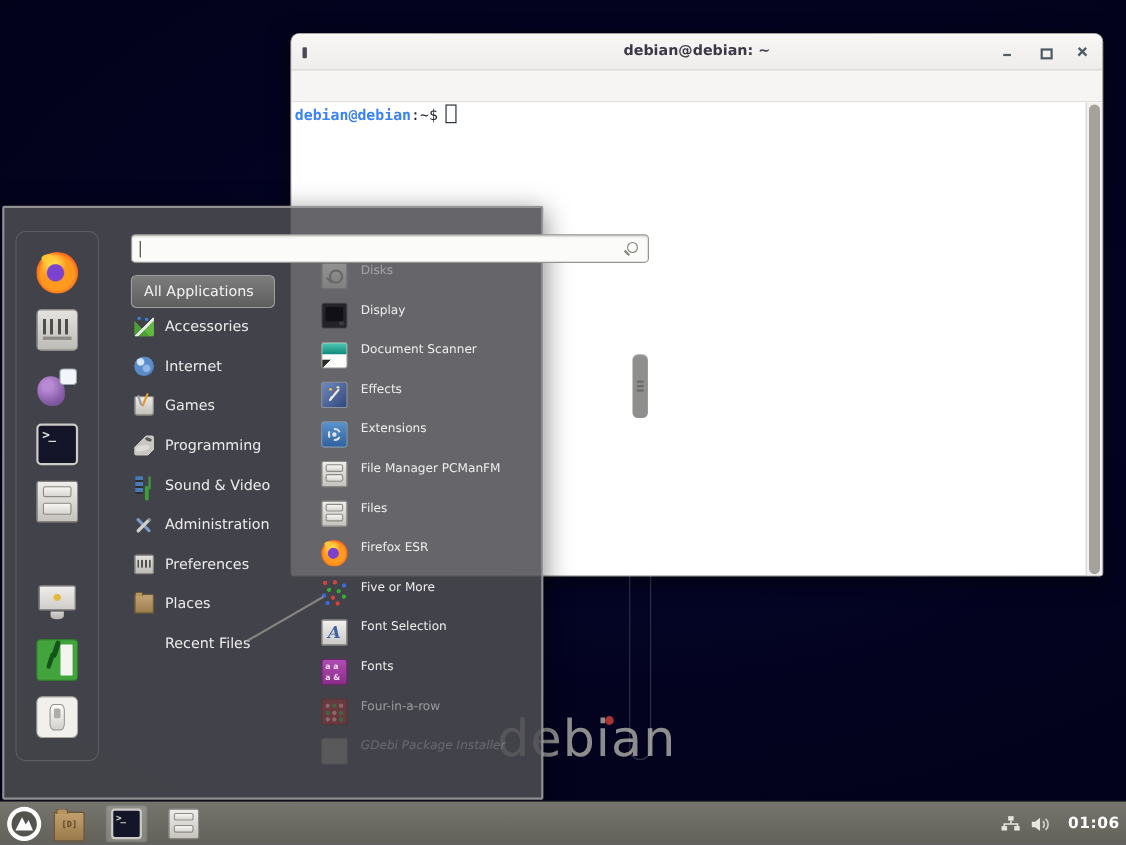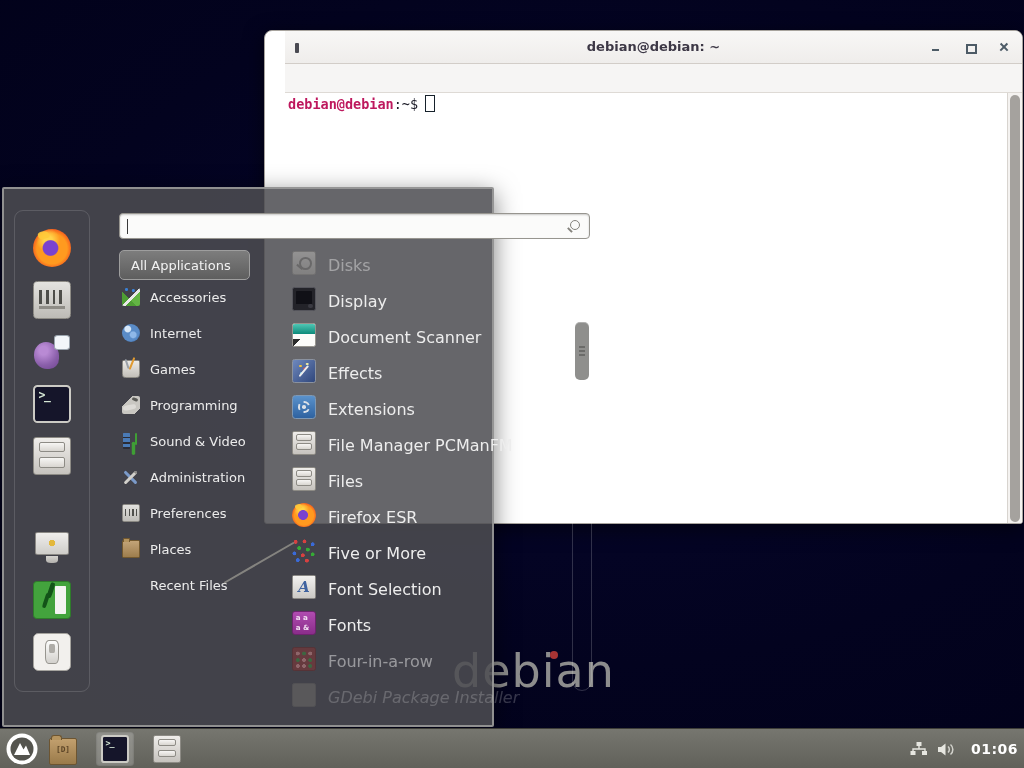--- a/index.html
+++ b/index.html
@@ -8,39 +8,39 @@
     background:radial-gradient(ellipse 980px 620px at 58% 42%, #06062f 0%, #03031f 55%, #010118 100%);}
 
   
   .watermark{position:absolute;left:452px;top:648px;font-size:46px;font-weight:400;
     color:#8d8d8d;letter-spacing:1px;line-height:1;}
   .watermark .dot{position:absolute;left:98px;top:3px;width:8px;height:8px;border-radius:50%;background:#a83434;}
 
   
   .term{position:absolute;left:264px;top:30px;width:737px;height:492px;
     border:1px solid #a8a49e;border-radius:8px 8px 3px 3px;overflow:hidden;
-    box-shadow:0 5px 20px rgba(0,0,0,.55);background:#fff;padding-left:20px;}
+    box-shadow:0 5px 20px rgba(0,0,0,.55);background:#fff;}
   .term-titlebar{position:relative;height:32px;background:linear-gradient(#f8f7f6,#efedeb);
     border-bottom:1px solid #d2cdc8;}
   .term-title{position:absolute;left:0;right:0;top:8px;text-align:center;font-size:13px;
     font-weight:bold;color:#3d3846;}
   .term-winicon{position:absolute;left:10px;top:12px;width:4px;height:10px;background:#4a4a52;border-radius:1px;}
   .term-controls{position:absolute;right:12px;top:0;height:32px;display:flex;align-items:center;gap:22px;}
   .tc{position:relative;width:12px;height:12px;}
   .tc-min::before{content:"";position:absolute;left:2px;top:8px;width:7px;height:2px;background:#4d5b66;}
   .tc-max::before{content:"";position:absolute;left:2px;top:3px;width:7px;height:6px;border:2px solid #4d5b66;}
   .tc-close::before,.tc-close::after{content:"";position:absolute;left:1px;top:5px;width:10px;height:2.4px;background:#4d5b66;}
   .tc-close::before{transform:rotate(45deg);} .tc-close::after{transform:rotate(-45deg);}
   .term-menubar{display:flex;align-items:center;gap:18px;height:28px;background:#f6f5f4;
     border-bottom:1px solid #dedad5;padding-left:12px;font-size:13px;color:#3d3846;}
   .term-menubar span{cursor:default;}
   .term-body{position:relative;height:431px;background:#ffffff;}
   .term-prompt{position:absolute;left:3px;top:2px;font-family:"DejaVu Sans Mono","Liberation Mono",monospace;
     font-size:13.5px;color:#1c1c28;white-space:pre;}
-  .term-prompt .uh{color:#be185d;font-weight:bold;}
+  .term-prompt .uh{color:#3b82f6;font-weight:bold;}
   .term-cursor{display:inline-block;width:8px;height:15px;border:1.6px solid #16212b;margin-left:7px;vertical-align:-3px;background:transparent;}
   .term-scrollbar{position:absolute;right:0;top:0;bottom:0;width:14px;background:#f4f2f0;border-left:1px solid #d8d4cf;}
   .term-scroll-thumb{position:absolute;left:2px;right:2px;top:2px;bottom:2px;background:#a5a29e;border-radius:5px;}
 
   
   .menu{position:absolute;left:2px;top:187px;width:492px;height:540px;
     background:rgba(77,77,81,0.86);border:2px solid rgba(158,158,158,0.85);
     border-radius:2px;box-sizing:border-box;box-shadow:0 6px 24px rgba(0,0,0,.5);}
   .fav-col{position:absolute;left:10px;top:21px;width:76px;height:482px;
     border:1px solid rgba(255,255,255,0.14);border-radius:9px;
@@ -58,21 +58,21 @@
   .all-apps-btn{position:absolute;left:115px;top:61px;width:131px;height:30px;box-sizing:border-box;
     background:linear-gradient(#7d7d7d,#5e5e5e);border:1px solid #9e9e9e;border-radius:5px;
     color:#f2f2f2;font-size:13px;display:flex;align-items:center;padding-left:11px;}
 
   .cat-list{position:absolute;left:112px;top:90px;width:170px;}
   .cat-row{display:flex;align-items:center;height:36px;padding-left:6px;color:#ececec;font-size:13px;}
   .cat-row .icon{flex:0 0 auto;margin-right:10px;}
   .cat-label{white-space:nowrap;}
 
   .app-list{position:absolute;left:284px;top:50px;width:278px;}
-  .app-row{display:flex;align-items:flex-end;height:36px;padding-left:4px;color:#ededed;font-size:16px;}
+  .app-row{display:flex;align-items:flex-start;height:36px;padding-left:4px;color:#ededed;font-size:11px;}
   .app-row .icon{flex:0 0 auto;margin-right:12px;}
   .app-label{white-space:nowrap;}
 
   .menu-scroll-track{position:absolute;left:568px;top:52px;width:20px;height:450px;box-sizing:border-box;
     border:1px solid rgba(255,255,255,0.18);border-radius:10px;}
   .menu-scroll-thumb{position:absolute;left:571px;top:133px;width:14px;height:58px;background:#8f8f8d;
     border-radius:5px;box-shadow:inset 0 1px 0 rgba(255,255,255,.3);}
   .menu-scroll-thumb::before{content:"";position:absolute;left:4px;top:24px;width:6px;height:2px;background:#6b6b69;
     box-shadow:0 4px 0 #6b6b69,0 8px 0 #6b6b69;}
 

